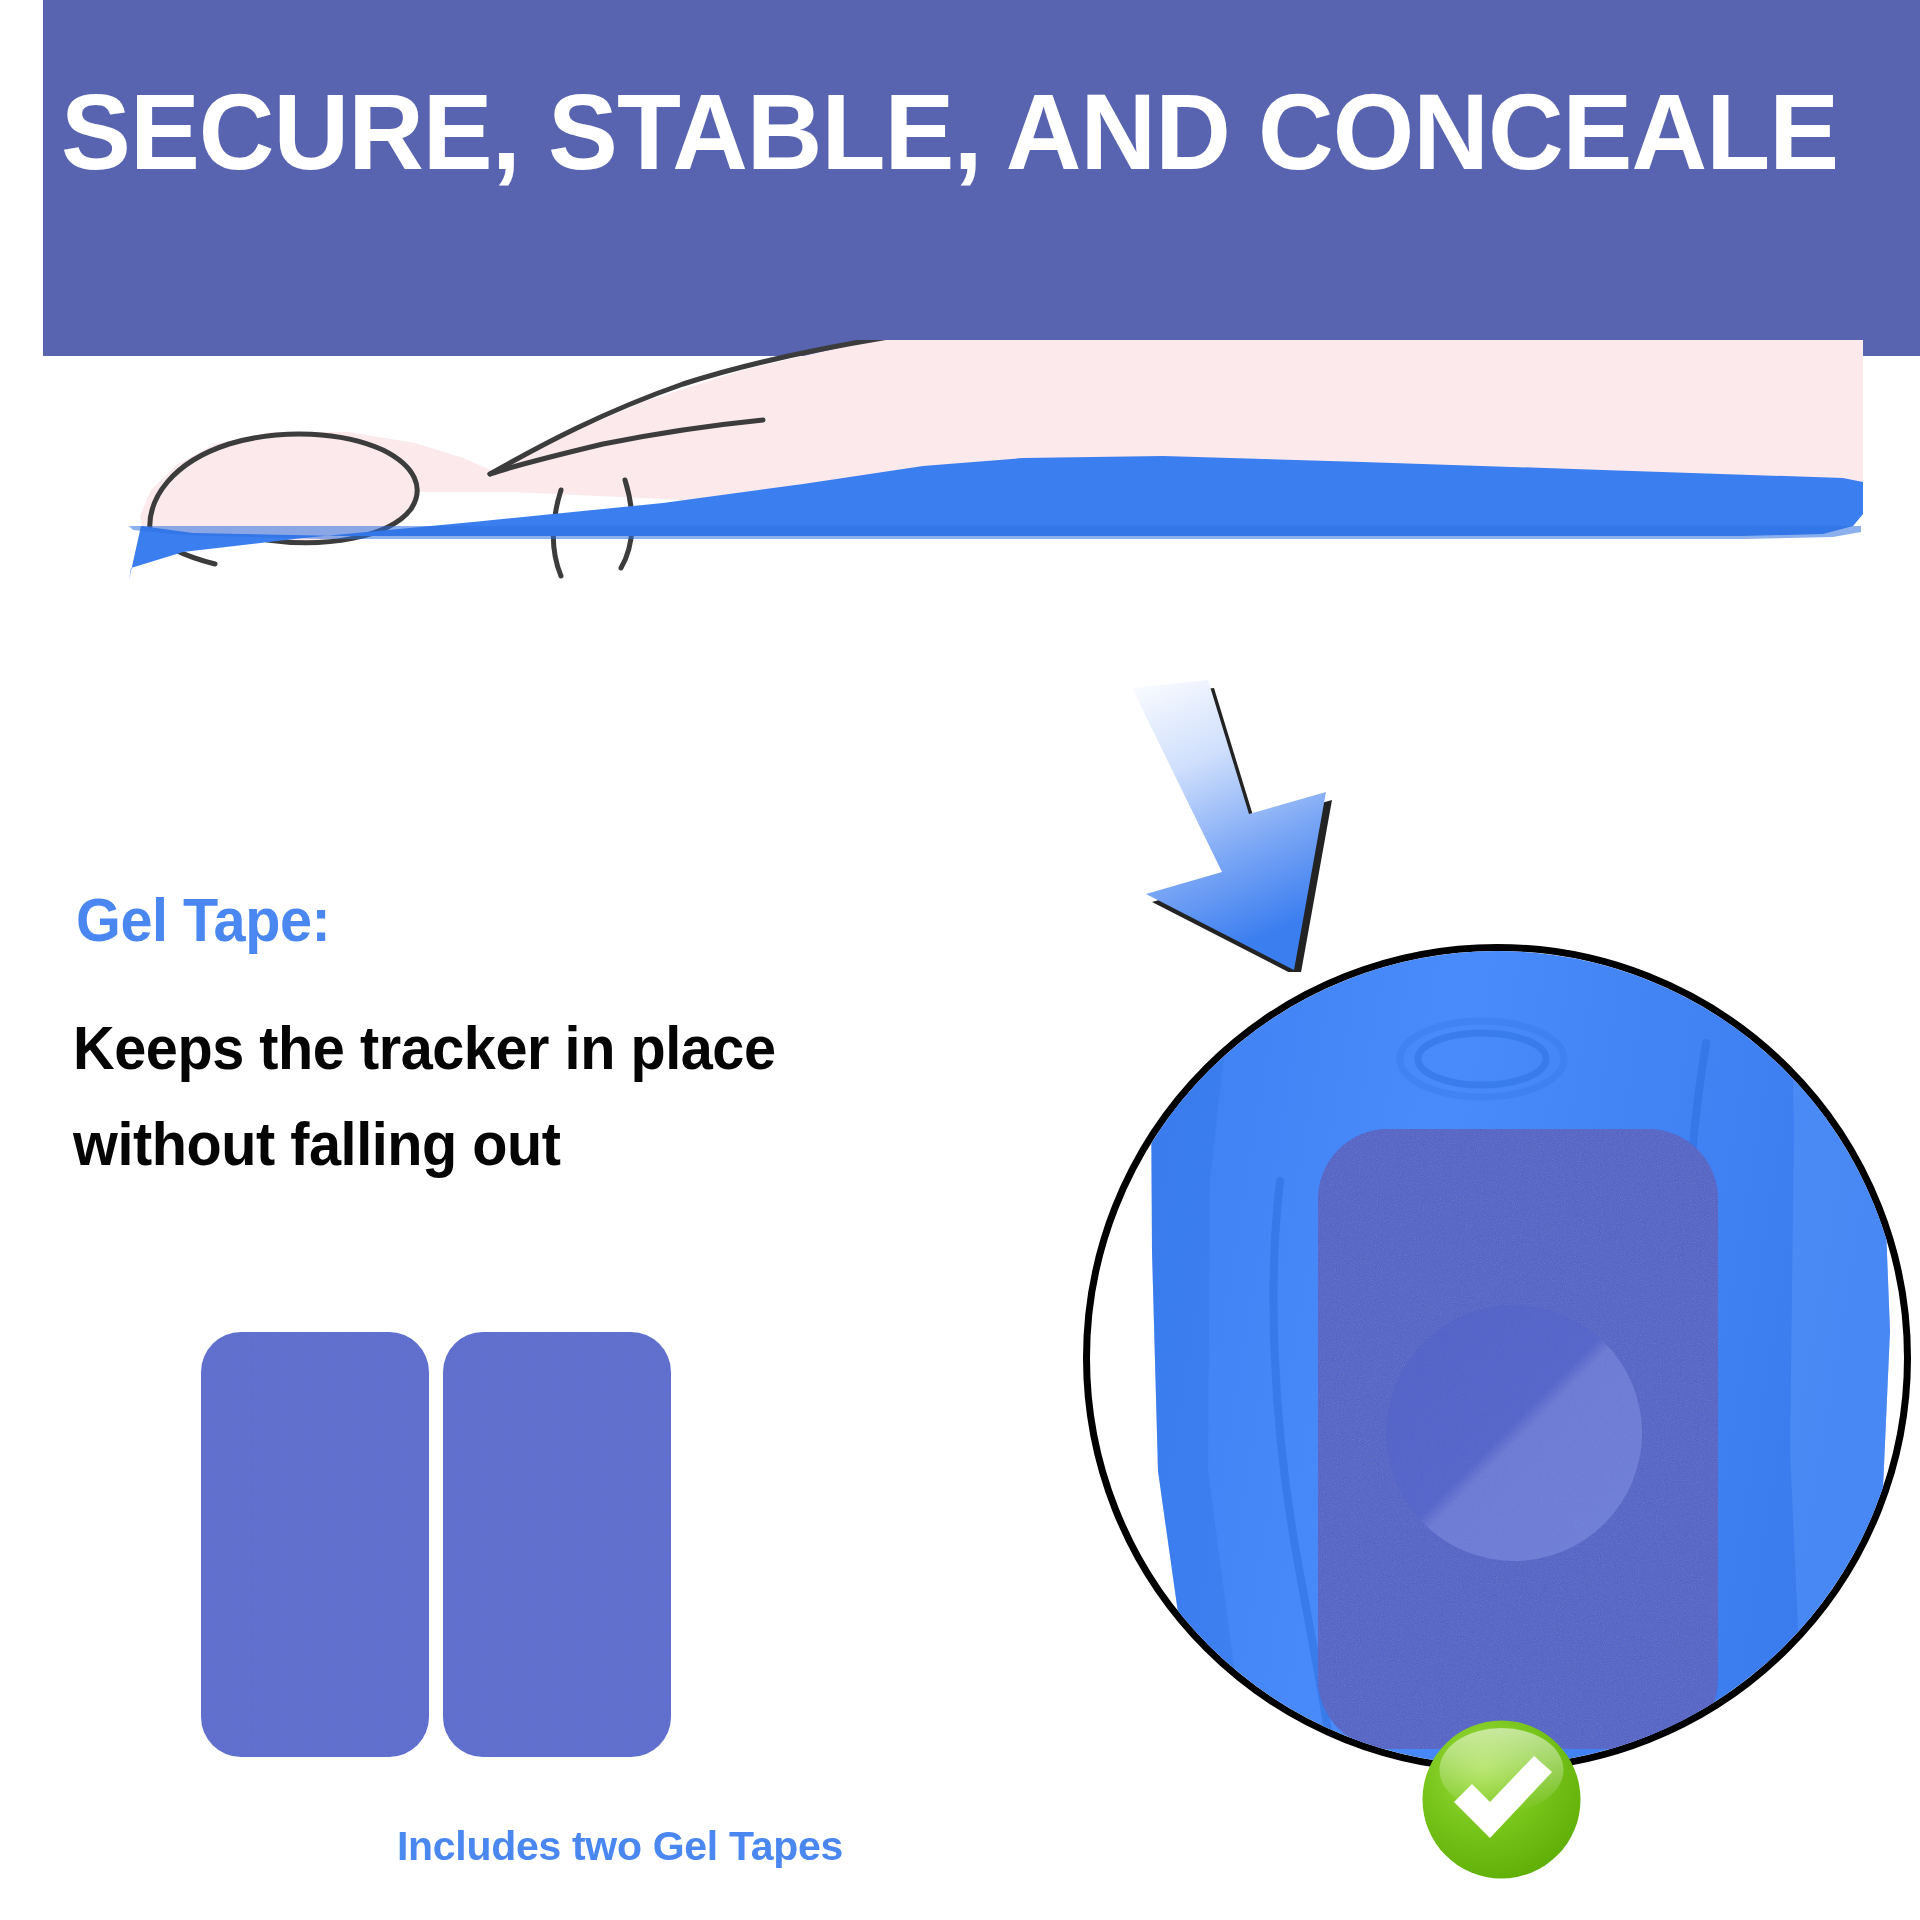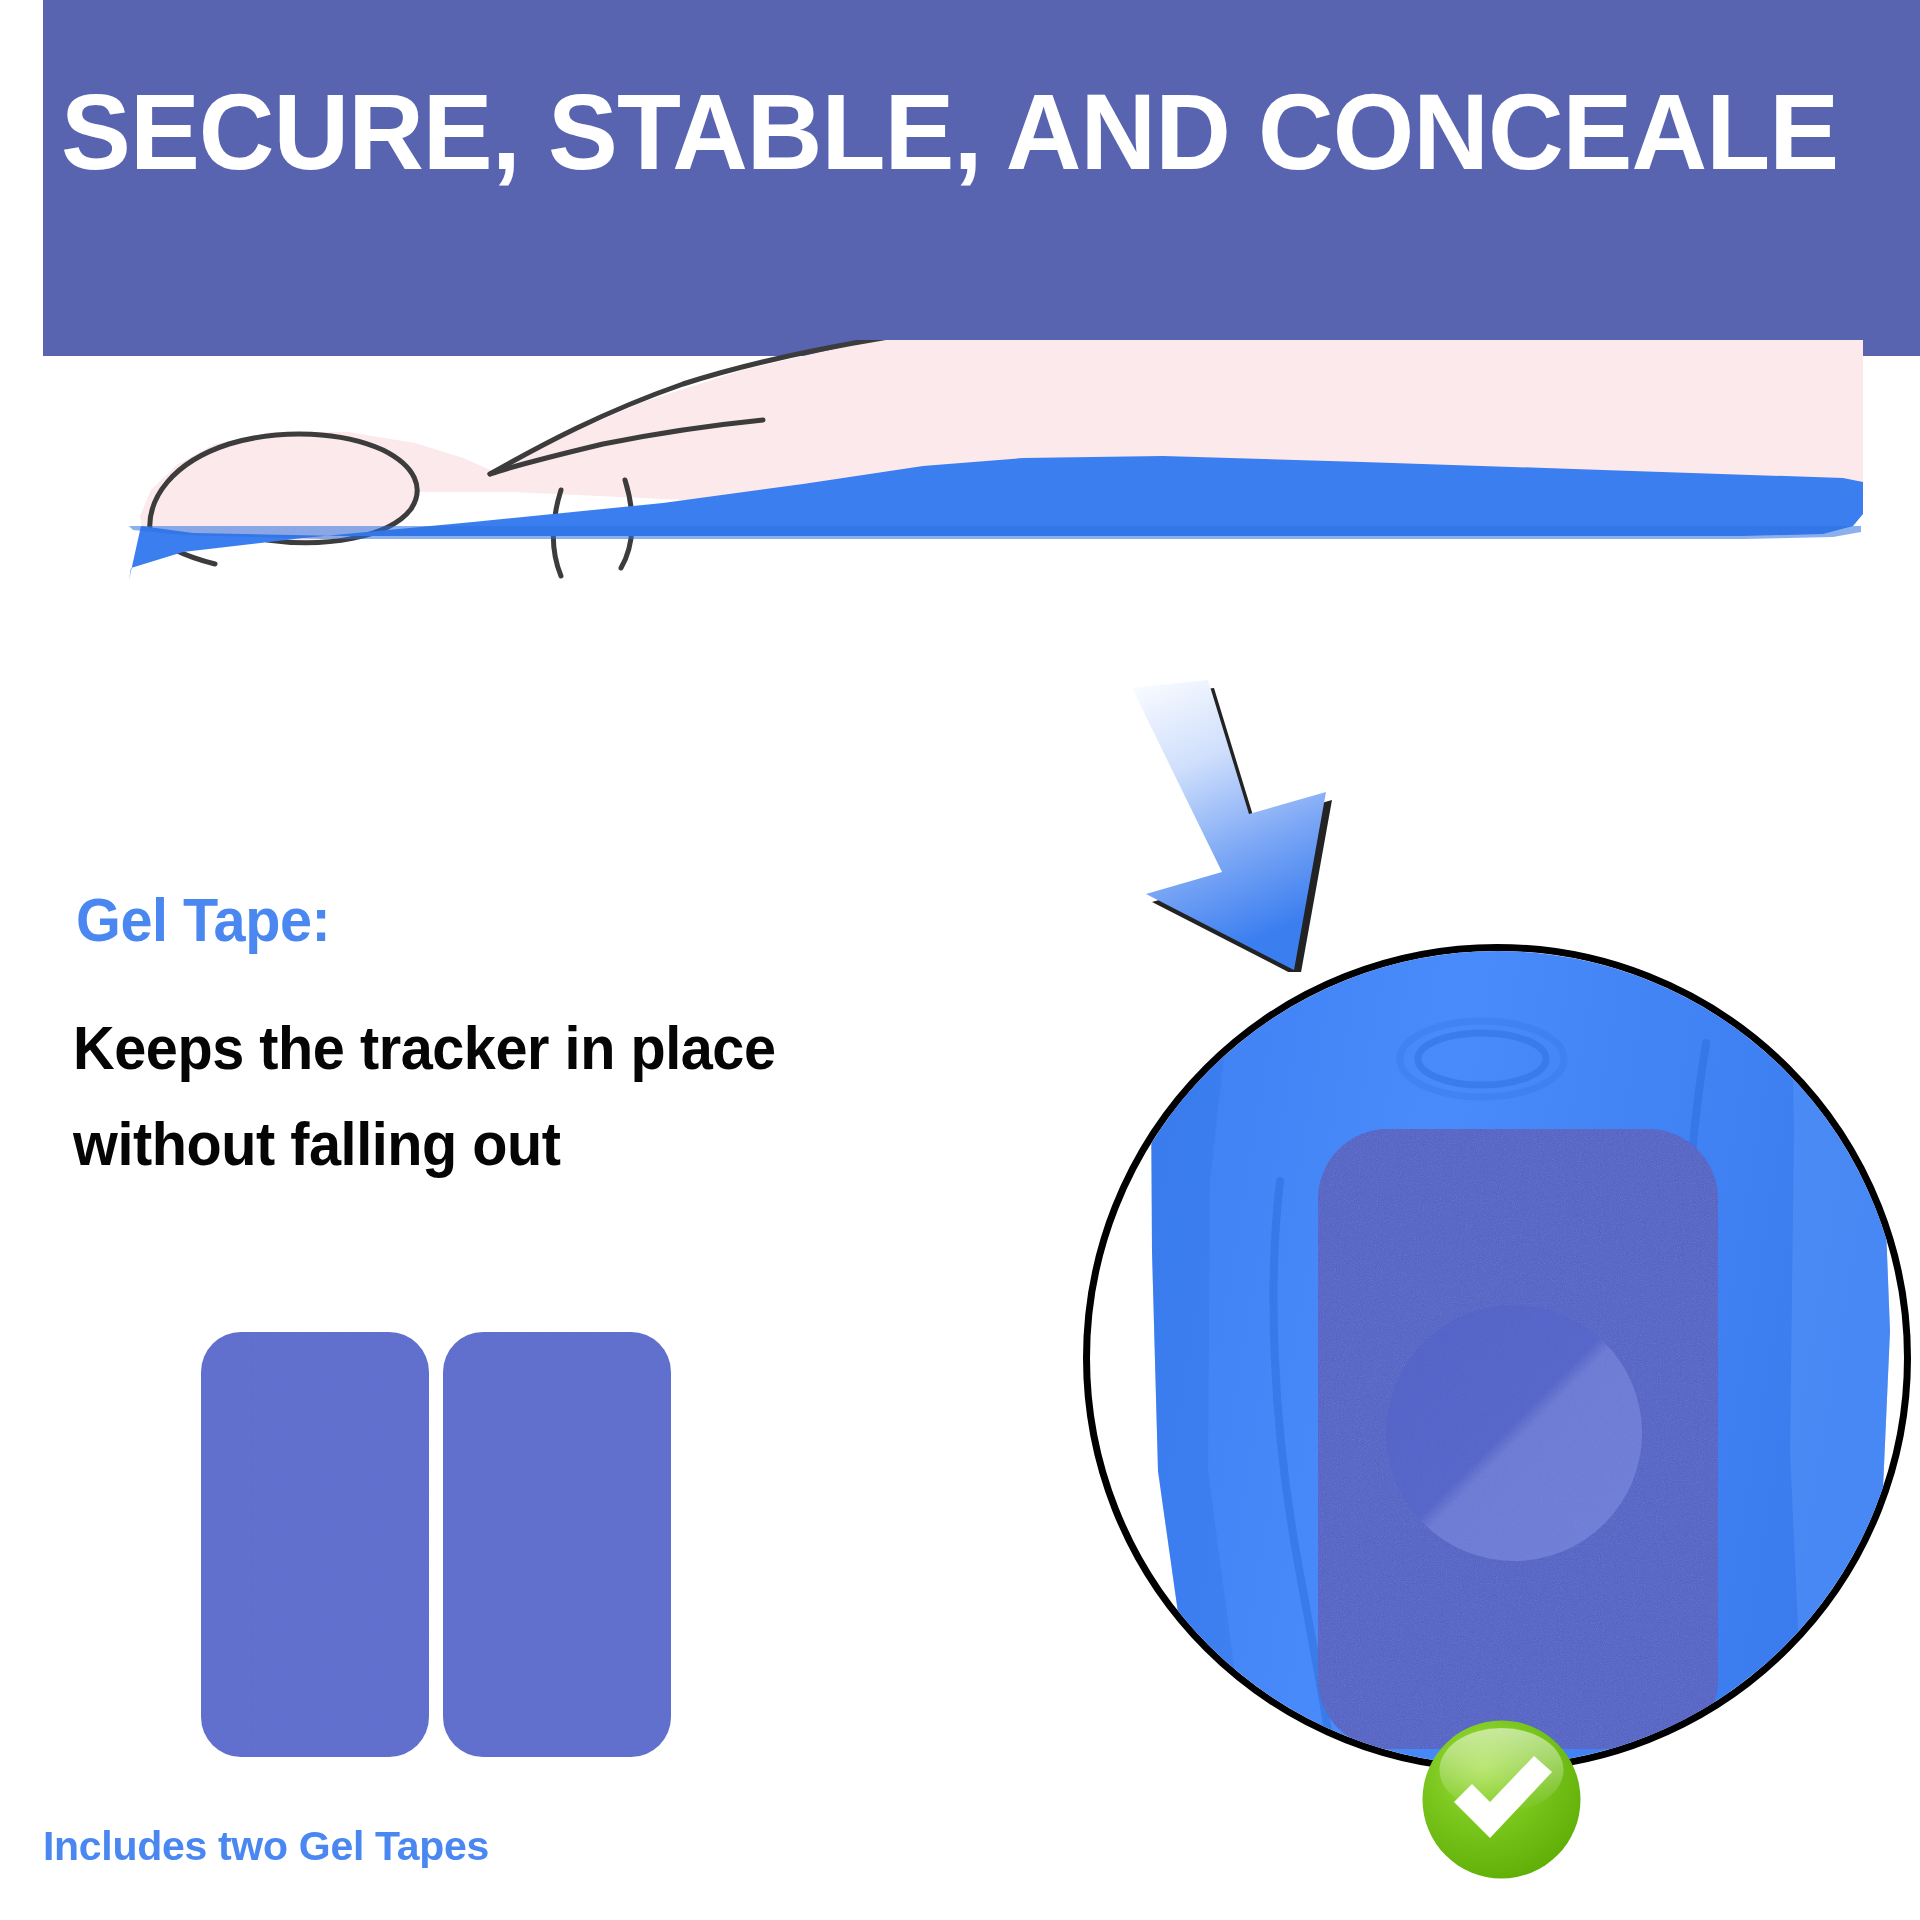--- a/index.html
+++ b/index.html
@@ -103,21 +103,21 @@
       repeating-linear-gradient(90deg,  rgba(255,255,255,0.05) 0px, rgba(0,0,0,0.05) 1px, rgba(255,255,255,0.025) 2px, rgba(0,0,0,0.03) 3px);
   }
   #gel-tape-left  { left: 158px; }
   #gel-tape-right { left: 400px; }
 
   #gel-tape-caption {
     position: absolute;
     left: 0;
     top: 1822px;
     width: 800px;
-    text-align: left;
+    text-align: right;
     font-family: "Liberation Sans", sans-serif;
     font-weight: 700;
     font-size: 41px;
     line-height: 48px;
     color: #4a87f0;
     letter-spacing: -0.3px;
   }
 
   
   #detail-circle {

